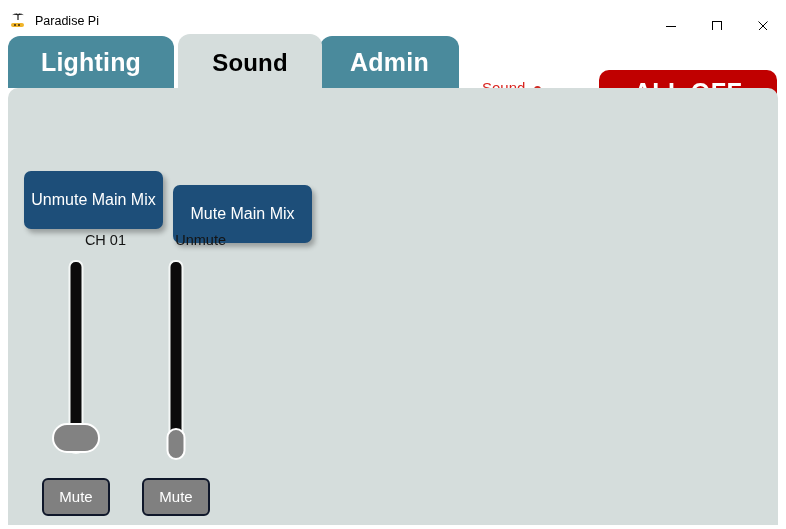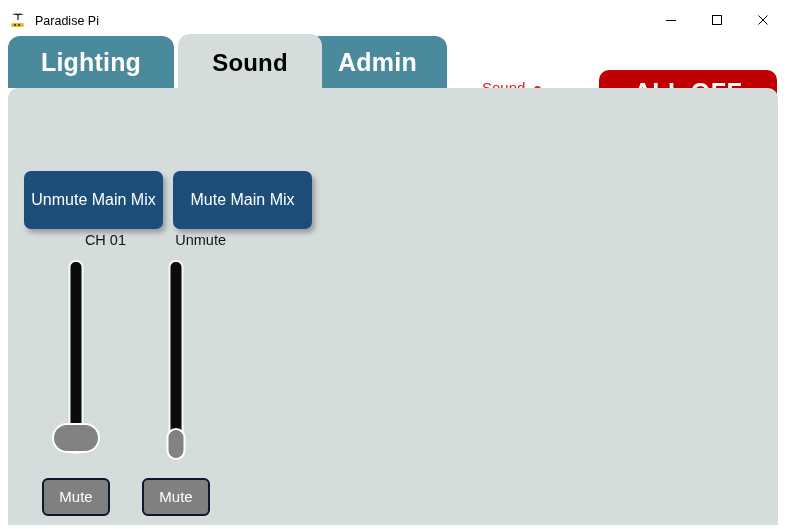--- a/index.html
+++ b/index.html
@@ -26,21 +26,21 @@
   
   .titlebar {
     position: absolute;
     left: 0; top: 0;
     width: 786px;
     height: 42px;
     background: #ffffff;
     border-bottom: 1px solid #9a9a9a;
     box-sizing: border-box;
     display: flex;
-    align-items: center;
+    align-items: flex-end;
   }
   .titlebar-left {
     display: flex;
     align-items: center;
     padding-left: 9px;
     flex: 1 1 auto;
     height: 100%;
   }
   .app-icon {
     width: 18px;
@@ -128,21 +128,21 @@
   .tab.active {
     background: #d5dddc;
     color: #000000;
     font-size: 24px;
     height: 58px;
     top: 4px;
     z-index: 5;
   }
   .tab-lighting { left: 8px;  width: 166px; }
   .tab-sound    { left: 178px; width: 144px; }
-  .tab-admin    { left: 308px; width: 139px; }
+  .tab-admin    { left: 320px; width: 139px; }
 
   .status-label {
     position: absolute;
     left: 482px;
     top: 50px;
     font-size: 15px;
     color: #d9241f;
     line-height: 1;
   }
   .status-dot {
@@ -196,21 +196,21 @@
     color: #ffffff;
     font-size: 16px;
     border-radius: 7px;
     display: flex;
     align-items: center;
     justify-content: center;
     box-shadow: 3px 4px 5px rgba(0,0,0,0.28);
     box-sizing: border-box;
   }
   .mix-btn-unmute { left: 0px;   width: 139px; }
-  .mix-btn-mute   { left: 149px; width: 139px; }
+  .mix-btn-mute   { left: 149px; width: 139px; margin-top: 14px; }
 
   
   .strip {
     position: absolute;
     top: 145px;
     width: 100px;
     text-align: right;
   }
   .strip-ch01   { left: 18px; }
   .strip-master { left: 118px; }

